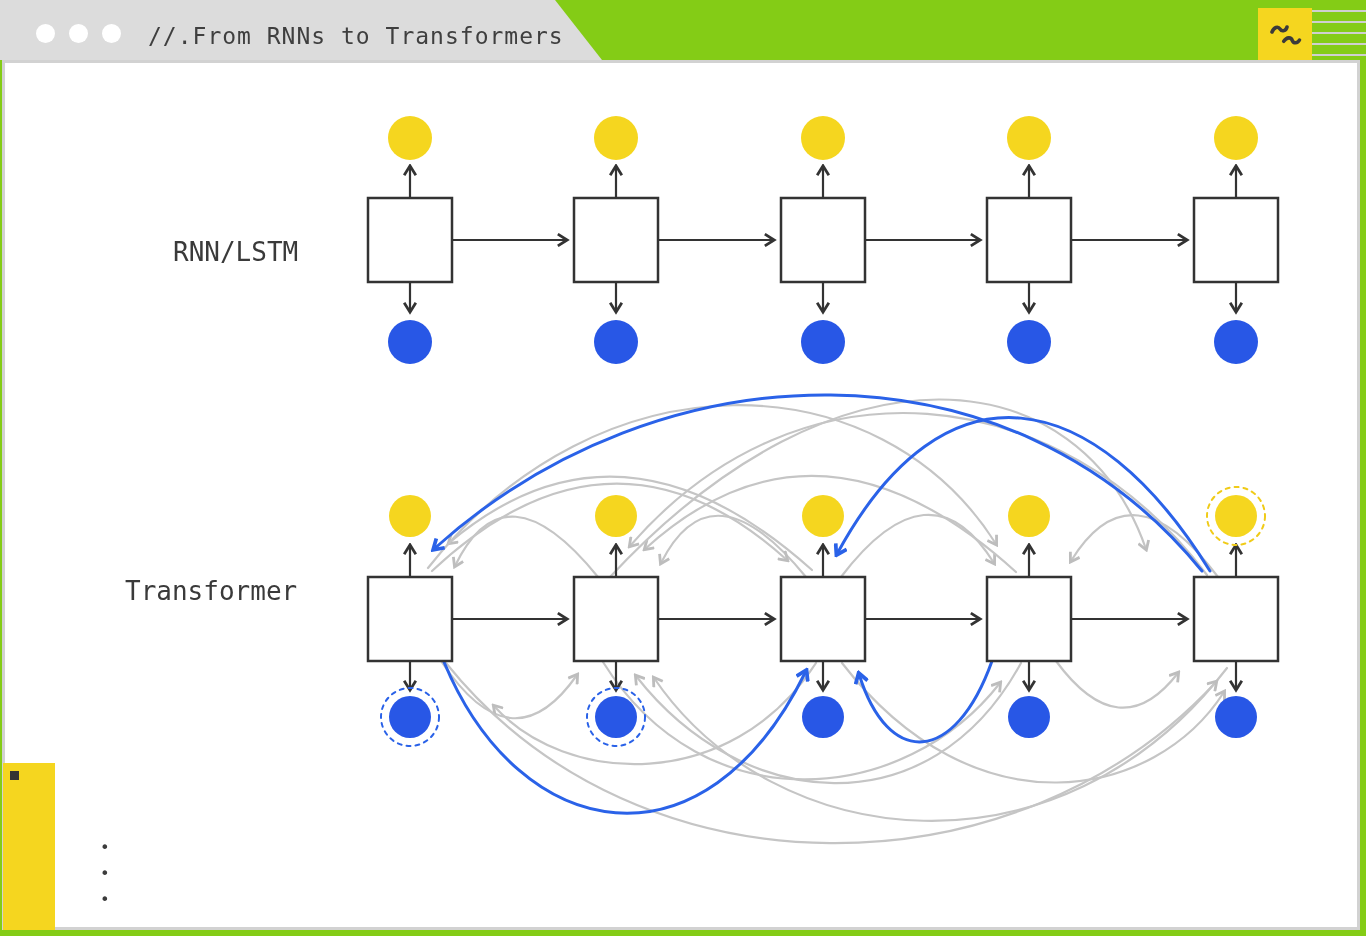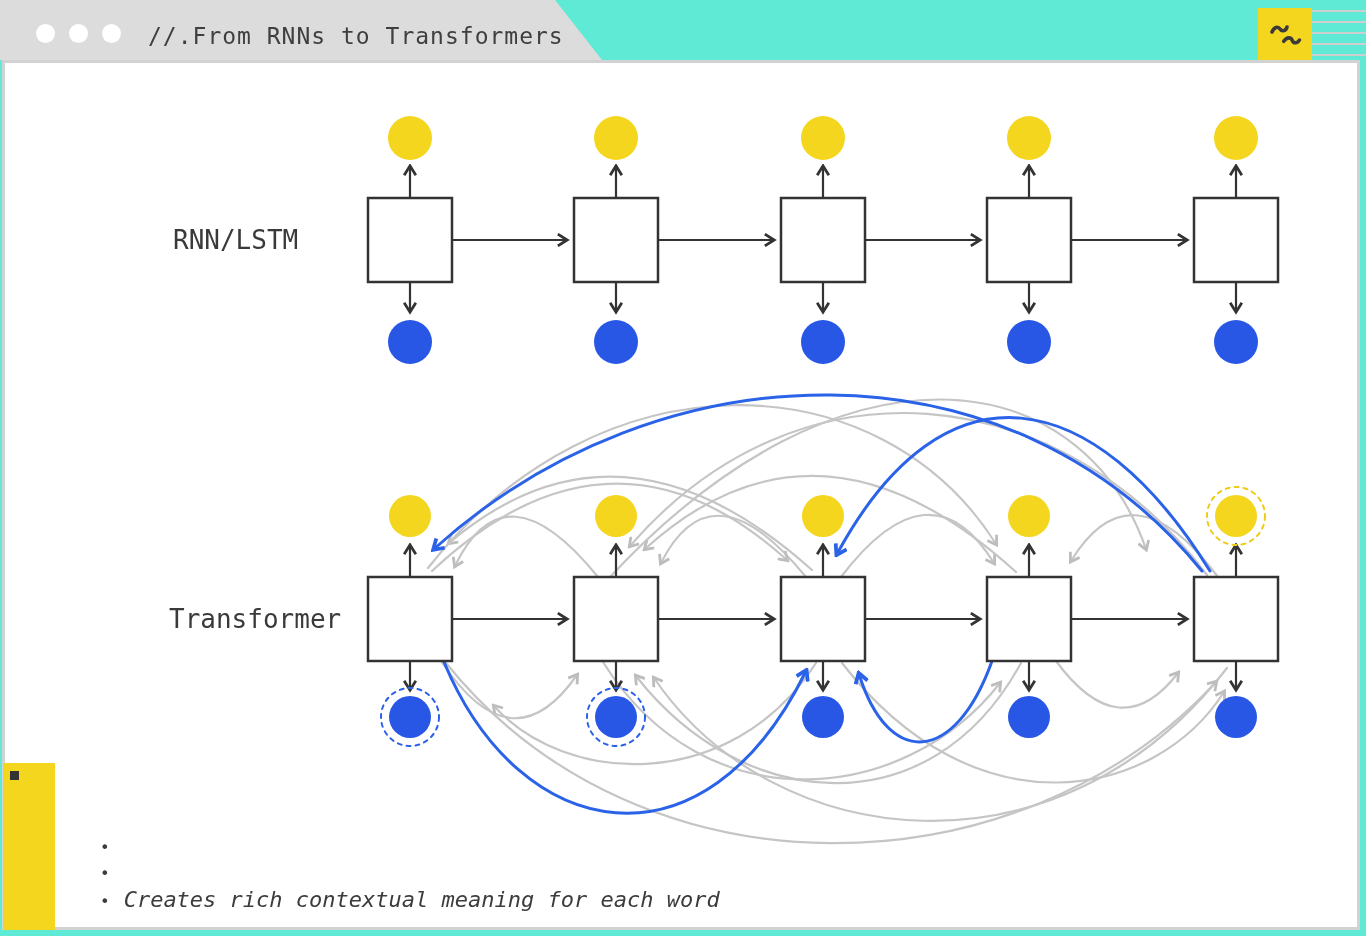--- a/index.html
+++ b/index.html
@@ -1,17 +1,17 @@
 <!DOCTYPE html>
 <html><head>
 <meta charset="utf-8">
 <style>
   html,body{margin:0;padding:0;background:#ffffff;width:1366px;height:936px;overflow:hidden;
             font-family:"DejaVu Sans Mono","Liberation Mono",monospace;}
-  .stage{position:relative;width:1366px;height:936px;background:#5eead4;}
+  .stage{position:relative;width:1366px;height:936px;background:#84cc16;}
 
   
   .tab{position:absolute;left:0;top:0;width:602px;height:60px;background:#dcdcdc;
        clip-path:polygon(0 0,555px 0,602px 100%,0 100%);}
   .dots{position:absolute;left:36px;top:24px;display:flex;gap:14px;}
   .dot-ctl{width:19px;height:19px;border-radius:50%;background:#ffffff;}
   .tab-title{position:absolute;left:148px;top:23px;font-size:23px;letter-spacing:1px;color:#3f3f3f;white-space:nowrap;}
 
   .corner-btn{position:absolute;left:1258px;top:8px;width:54px;height:54px;background:#f5d61f;}
   .stripes{position:absolute;left:1312px;top:0;width:54px;height:62px;}
@@ -19,22 +19,22 @@
 
   
   .frame{position:absolute;left:2px;top:60px;width:1358px;height:870px;
          border:3px solid #d2d2d2;background:#ffffff;box-sizing:border-box;}
 
   .accent-rect{position:absolute;left:3px;top:763px;width:52px;height:167px;background:#f5d61f;}
   .accent-chip{position:absolute;left:10px;top:771px;width:9px;height:9px;background:#333333;}
 
   
   .row-label{position:absolute;color:#3a3a3a;font-size:26px;white-space:nowrap;}
-  #lbl-rnn{left:173px;top:225px;}
-  #lbl-tr{left:125px;top:604px;margin-left:44px;}
+  #lbl-rnn{left:173px;top:237px;}
+  #lbl-tr{left:125px;top:576px;}
 
   
   .bullets{position:absolute;left:100px;top:835px;color:#3c3c3c;font-style:italic;font-size:22px;line-height:26px;}
   .bullet-line{display:flex;align-items:baseline;white-space:nowrap;}
   .bullet-line .dot{font-style:normal;font-size:16px;margin-right:14px;}
 
   svg{position:absolute;left:0;top:0;pointer-events:none;}
 </style>
 </head>
 <body>
@@ -215,17 +215,16 @@
 
   <div class="bullets">
     <div class="bullet-line">
       <span class="dot">•</span>
     </div>
     <div class="bullet-line">
       <span class="dot">•</span>
     </div>
     <div class="bullet-line">
       <span class="dot">•</span>
-      <span>Creates rich contextual meaning for each word</span>
     </div>
   </div>
 
 </div>
 
 </body></html>

